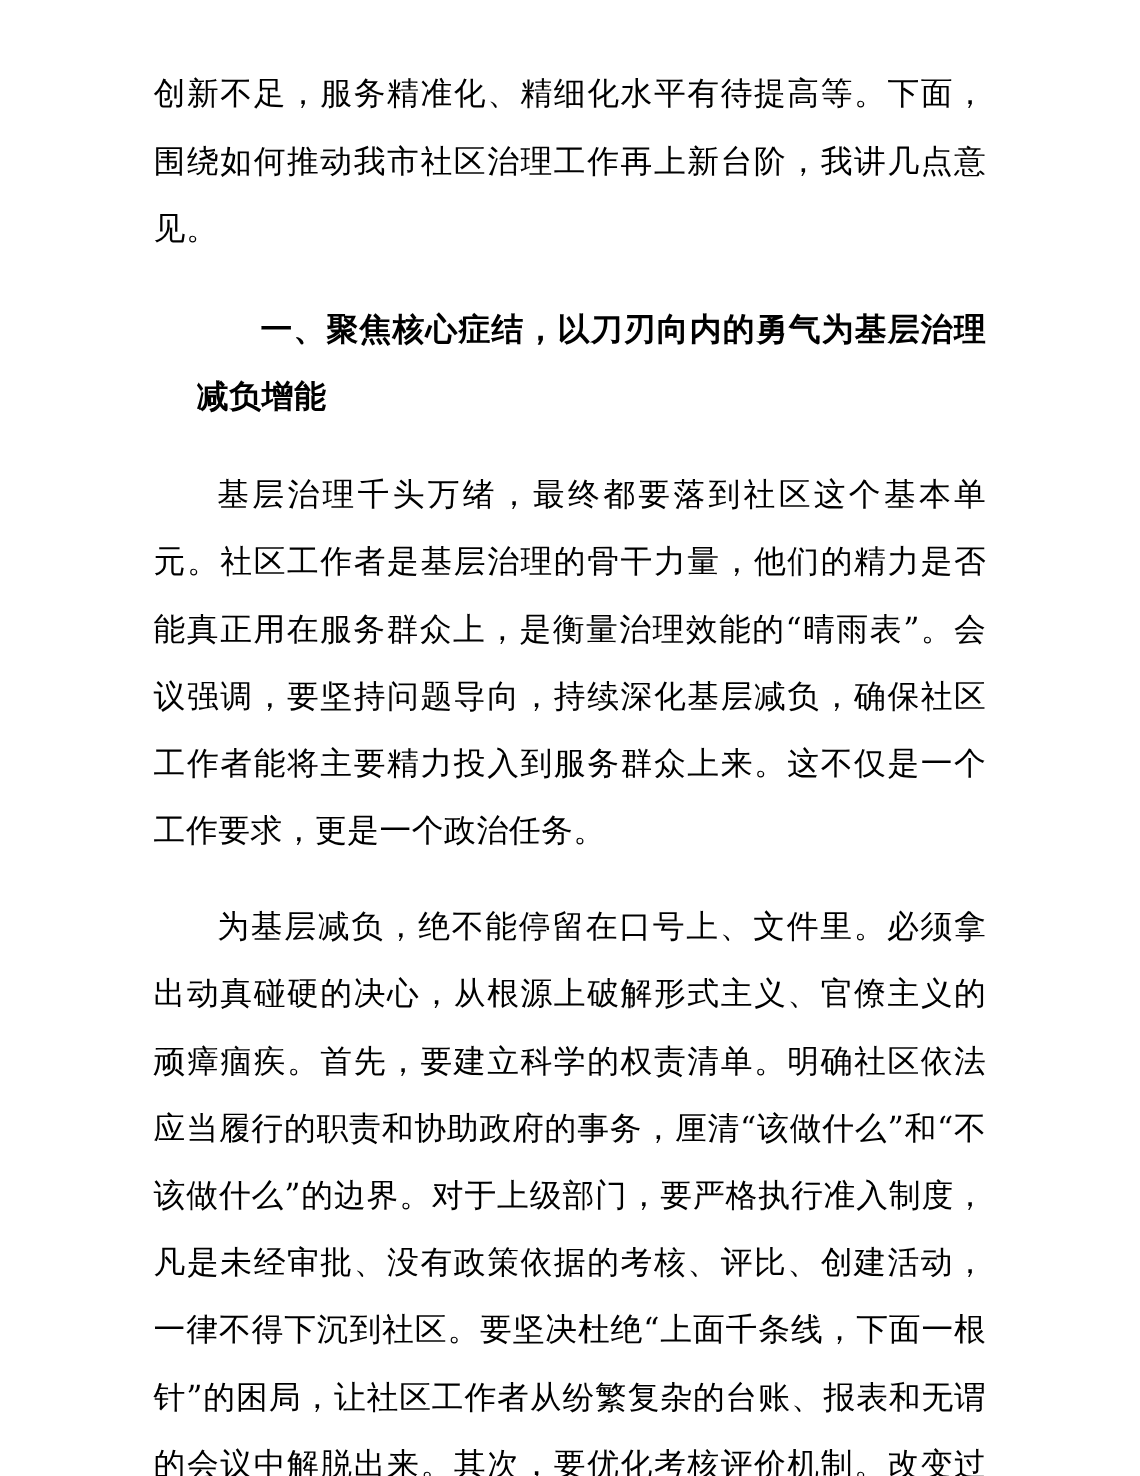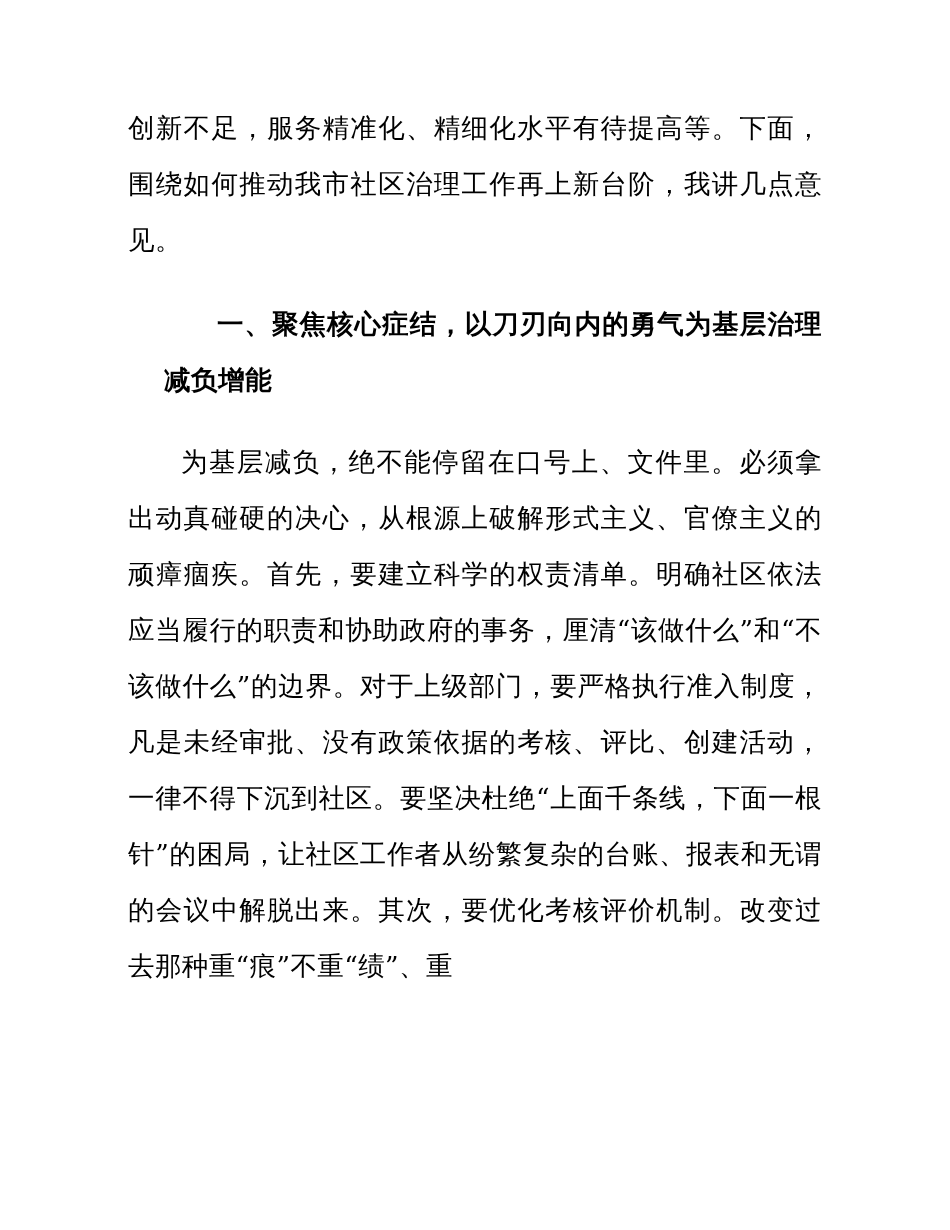--- a/index.html
+++ b/index.html
@@ -12,21 +12,21 @@
     height: 1230px;
     font-family: "DejaVu Serif", "Liberation Serif", serif;
     color: #000000;
     overflow: hidden;
   }
   .page {
     position: relative;
     width: 950px;
     height: 1230px;
     box-sizing: border-box;
-    padding: 100px 128px 40px 128px;
+    padding: 51px 128px 40px 128px;
     background: #ffffff;
   }
   .doc-body {
     font-size: 26.5px;
     line-height: 56px;
     text-align: justify;
     text-justify: inter-ideograph;
     letter-spacing: 0.4px;
   }
   p {
@@ -53,17 +53,18 @@
 </head>
 <body>
 
 <div class="page">
   <div class="doc-body">
 
     <p class="para-noindent">创新不足，服务精准化、精细化水平有待提高等。下面，围绕如何推动我市社区治理工作再上新台阶，我讲几点意见。</p>
 
     <p class="heading">一、聚焦核心症结，以刀刃向内的勇气为基层治理减负增能</p>
 
+    <p class="para">基层治理千头万绪，最终都要落到社区这个基本单元。社区工作者是基层治理的骨干力量，他们的精力是否能真正用在服务群众上，是衡量治理效能的“晴雨表”。会议强调，要坚持问题导向，持续深化基层减负，确保社区工作者能将主要精力投入到服务群众上来。这不仅是一个工作要求，更是一个政治任务。</p>
 
     <p class="para block-gap">为基层减负，绝不能停留在口号上、文件里。必须拿出动真碰硬的决心，从根源上破解形式主义、官僚主义的顽瘴痼疾。首先，要建立科学的权责清单。明确社区依法应当履行的职责和协助政府的事务，厘清“该做什么”和“不该做什么”的边界。对于上级部门，要严格执行准入制度，凡是未经审批、没有政策依据的考核、评比、创建活动，一律不得下沉到社区。要坚决杜绝“上面千条线，下面一根针”的困局，让社区工作者从纷繁复杂的台账、报表和无谓的会议中解脱出来。其次，要优化考核评价机制。改变过去那种重“痕”不重“绩”、重</p>
 
   </div>
 </div>
 
 </body></html>

